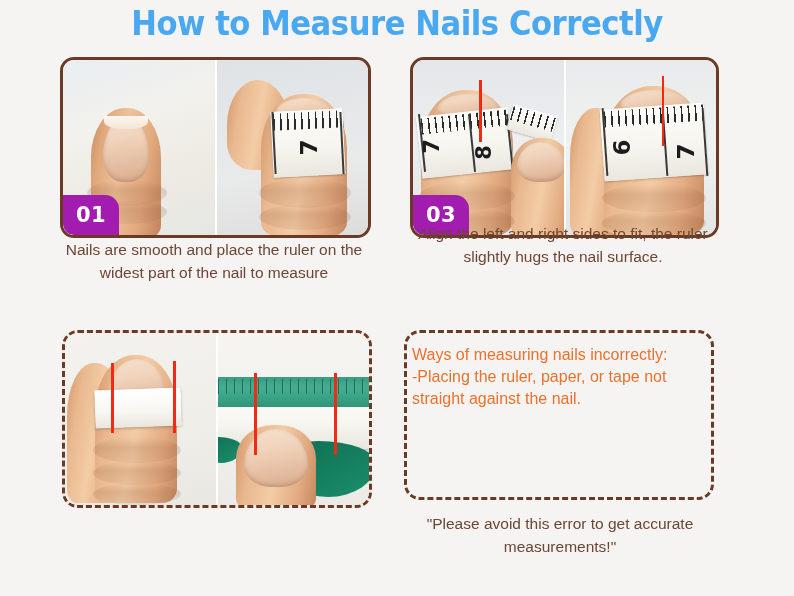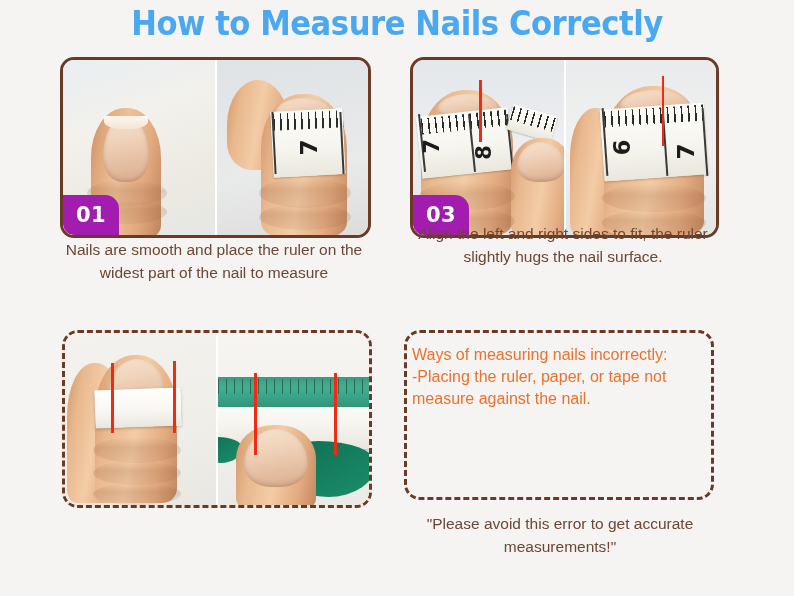--- a/index.html
+++ b/index.html
@@ -274,18 +274,18 @@
         <div class="redline" style="left:116px;top:40px;height:82px;"></div>
       </div>
     </div>
   </div>
 
 
   <div class="warnbox" style="left:404px;top:330px;width:310px;height:170px;"></div>
 
   <div class="warntext" style="left:412px;top:344px;width:294px;">
     <div>Ways of measuring nails incorrectly:</div>
-    <div class="last">-Placing the ruler, paper, or tape not measure against the nail.</div>
+    <div class="last">-Placing the ruler, paper, or tape not straight against the nail.</div>
   </div>
 
   <div class="caption" style="left:404px;top:512px;width:312px;">"Please avoid this error to get accurate measurements!"</div>
 
 </div>
 
 </body></html>

